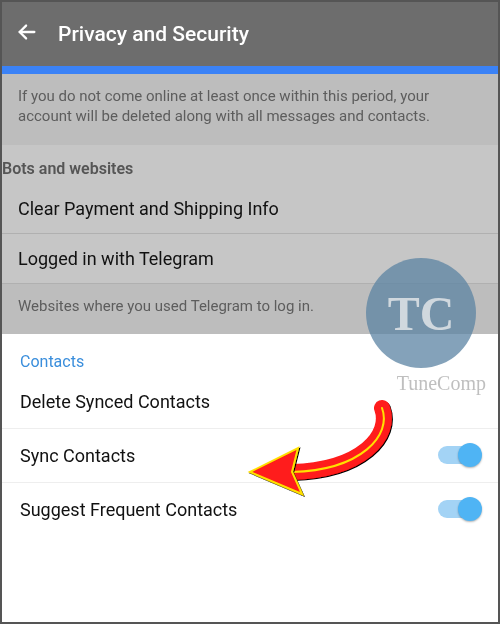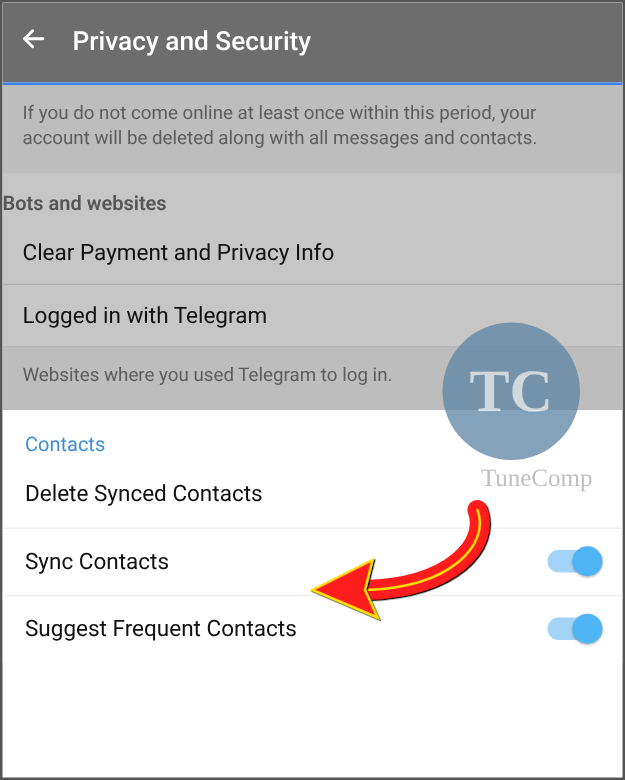--- a/index.html
+++ b/index.html
@@ -34,21 +34,21 @@
   .dimmed {
     background: #c6c6c6;
     position: relative;
   }
   .info-block {
     background: #bdbdbd;
     padding: 12px 16px 18px;
     color: #5d5d5d;
     font-size: 15px;
     line-height: 1.35;
-    border-top: 2px solid #3b82f6;
+    border-top: 8px solid #3b82f6;
   }
   .section-header {
     background: #c6c6c6;
     padding: 14px 0 6px;
     color: #555;
     font-size: 16px;
     font-weight: 600;
   }
   .dim-item {
     background: #c6c6c6;
@@ -97,21 +97,21 @@
     top: -3px;
     width: 24px;
     height: 24px;
     background: #4fb4f4;
     border-radius: 50%;
     box-shadow: 0 1px 2px rgba(0,0,0,0.3);
   }
   
   .watermark {
     position: absolute;
-    right: 24px;
+    right: 12px;
     top: 192px;
     width: 130px;
     height: 160px;
     pointer-events: none;
     opacity: 0.75;
   }
   .wm-circle {
     width: 110px;
     height: 110px;
     border-radius: 50%;
@@ -150,21 +150,21 @@
         <line x1="20" y1="12" x2="4" y2="12"></line>
         <polyline points="11 5 4 12 11 19"></polyline>
       </svg>
   </span>
   <span class="title">Privacy and Security</span>
 </div>
 
 <div class="dimmed">
   <div class="info-block">If you do not come online at least once within this period, your account will be deleted along with all messages and contacts.</div>
   <div class="section-header">Bots and websites</div>
-  <div class="dim-item">Clear Payment and Privacy Info</div>
+  <div class="dim-item">Clear Payment and Shipping Info</div>
   <div class="dim-item">Logged in with Telegram</div>
   <div class="info-block small">Websites where you used Telegram to log in.</div>
 
   <div class="watermark">
     <div class="wm-circle">TC</div>
     <div class="wm-text">TuneComp</div>
   </div>
 </div>
 
 <div class="white-section">

